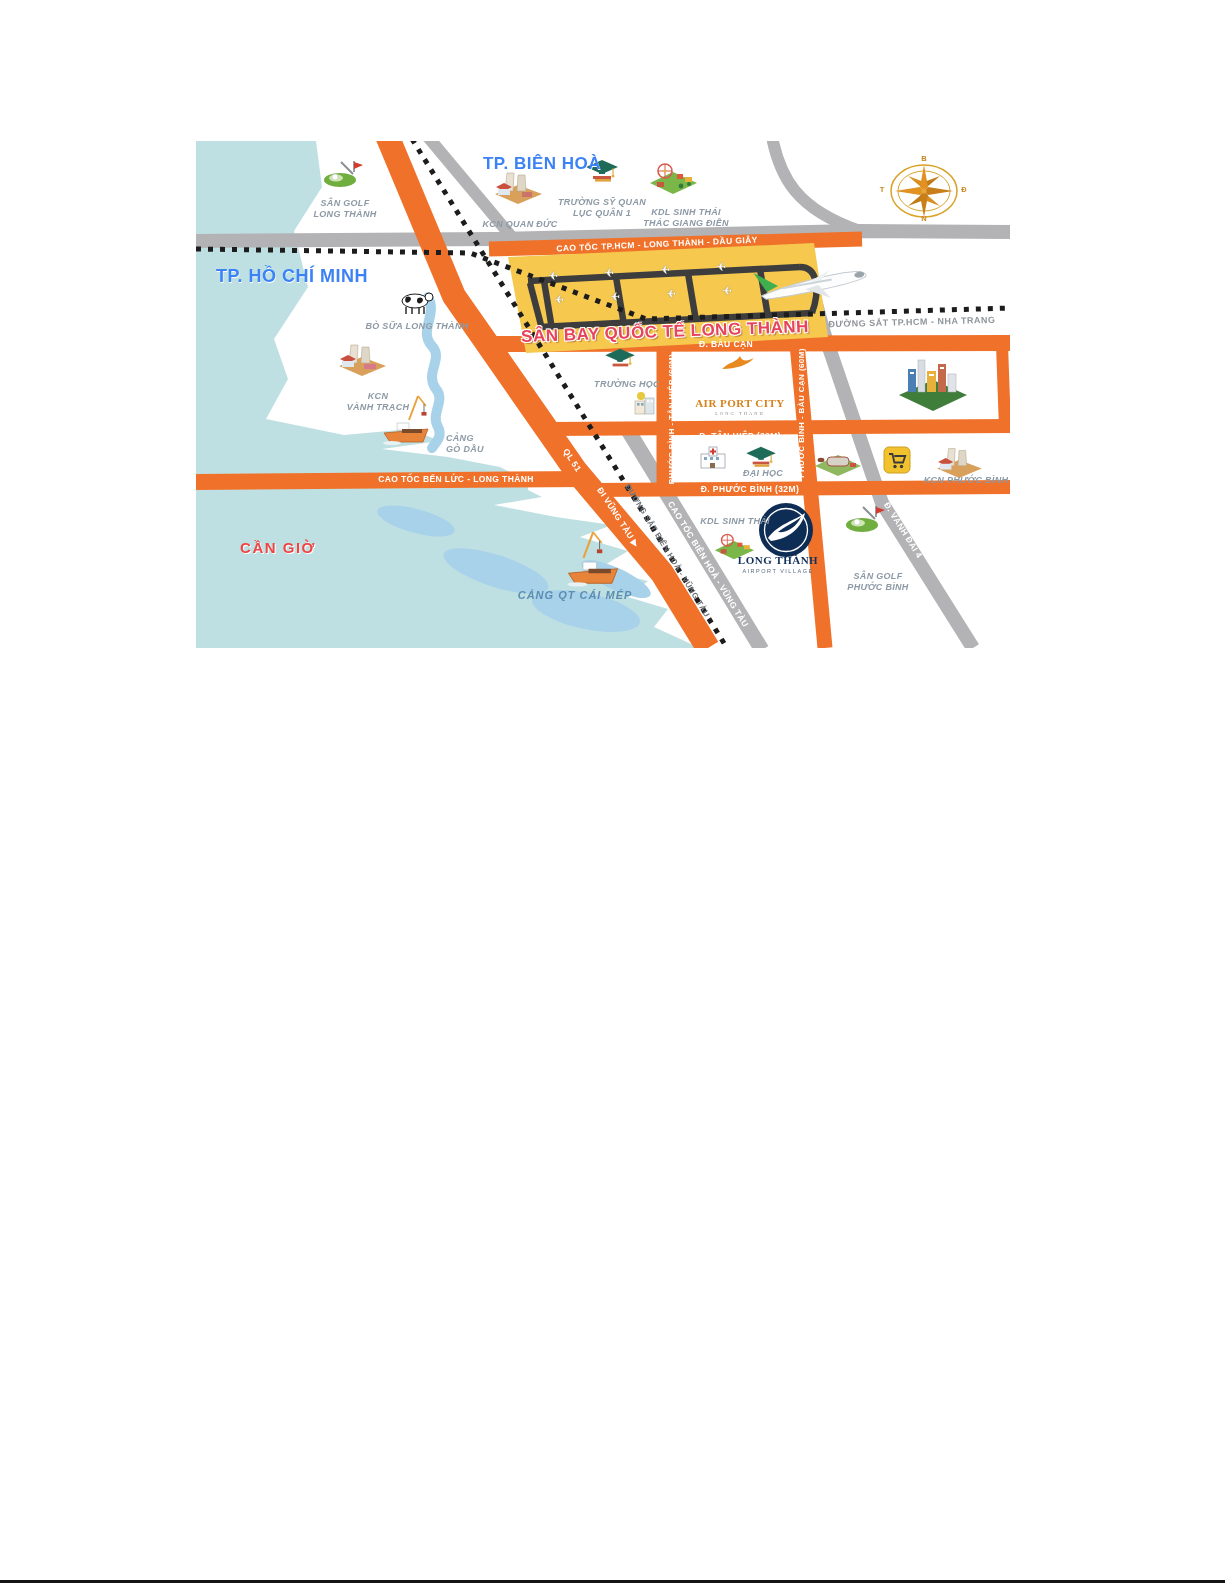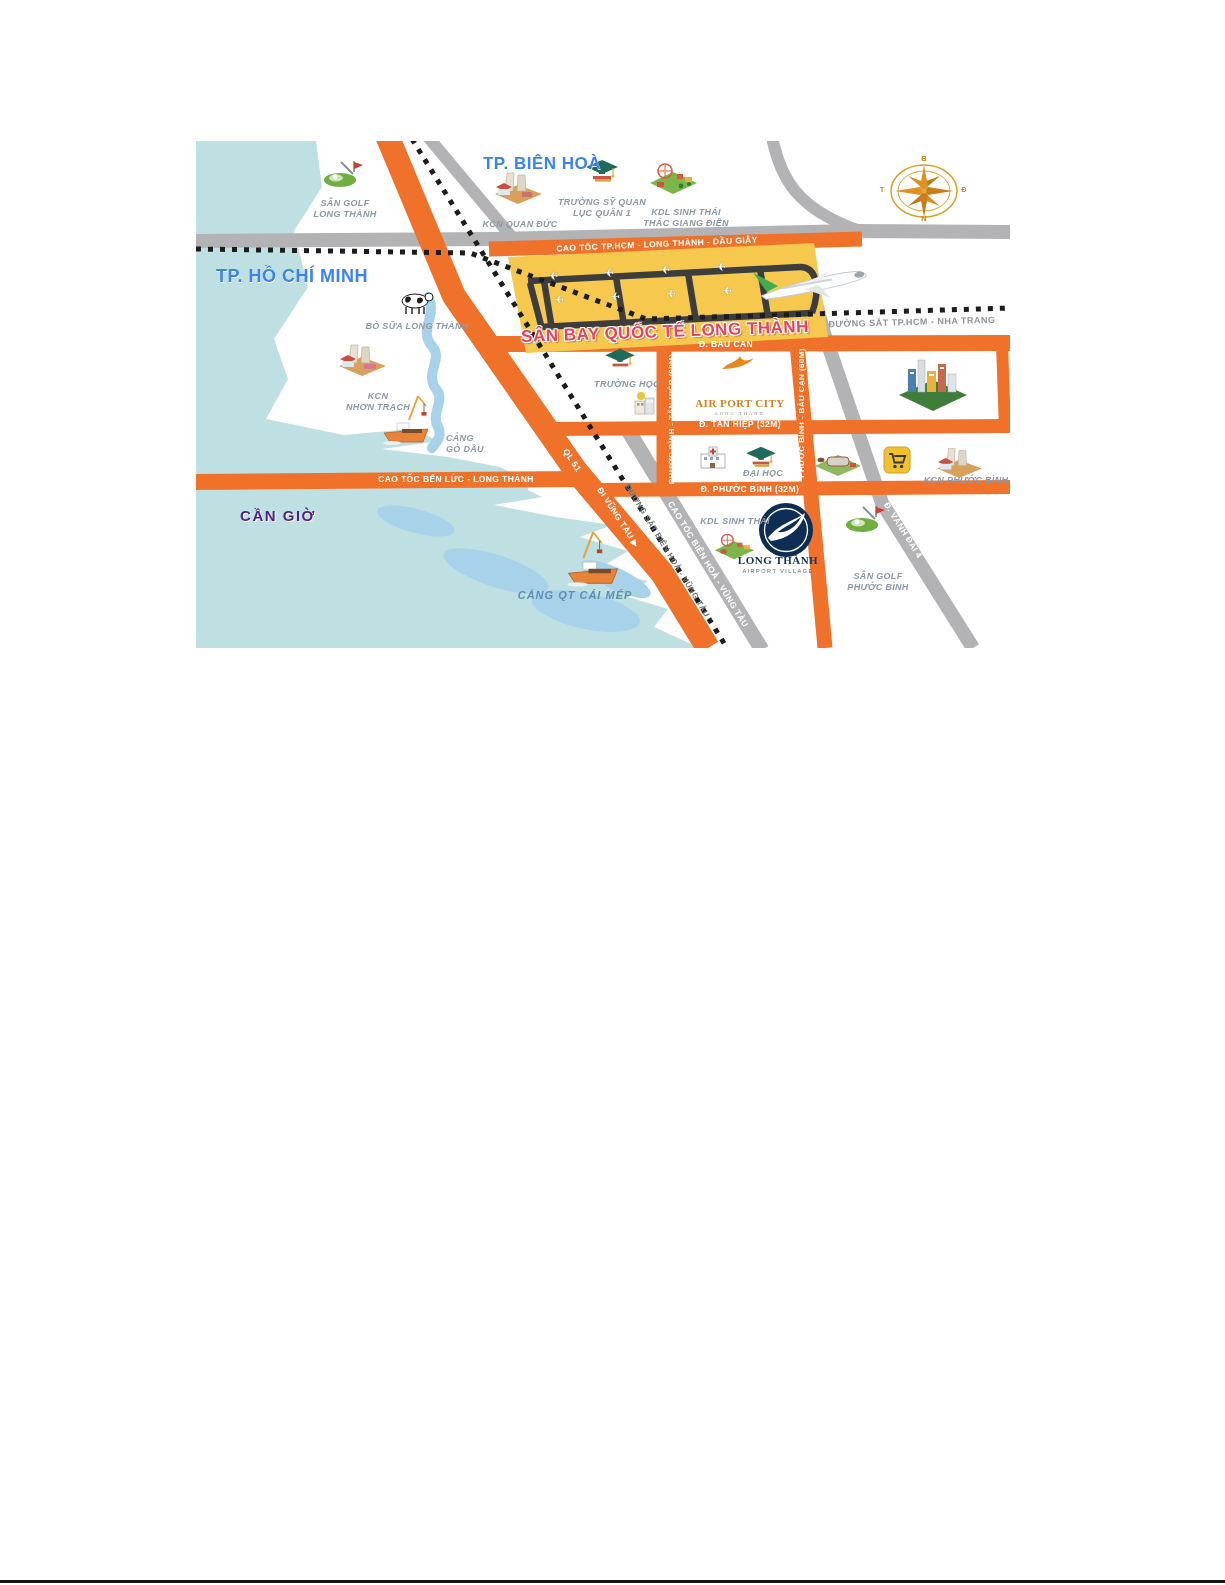--- a/index.html
+++ b/index.html
@@ -4,21 +4,21 @@
 <style>
   html,body{margin:0;padding:0;background:#fff;}
   body{width:1225px;height:1585px;position:relative;font-family:"Liberation Sans",sans-serif;overflow:hidden;}
   #map{position:absolute;left:196px;top:141px;width:814px;height:507px;background:#fff;overflow:hidden;}
   #basemap{position:absolute;left:0;top:0;}
   .lbl{position:absolute;text-align:center;line-height:1.25;pointer-events:none;}
   .poi{color:#8d9aa6;font-style:italic;font-size:9px;font-weight:600;letter-spacing:.3px;white-space:pre-line;}
   .city-lbl{color:#3b82f6;font-weight:bold;letter-spacing:.5px;white-space:nowrap;text-shadow:.5px .5px 0 #fff;}
   .road-lbl{color:#fff;font-weight:bold;font-size:8.5px;letter-spacing:.4px;white-space:nowrap;}
   .rail-lbl{color:#8f959b;font-weight:bold;font-size:9px;letter-spacing:.5px;white-space:nowrap;}
-  .sea-lbl{color:#4c1d95;font-weight:bold;font-size:15px;letter-spacing:1.5px;white-space:nowrap;text-shadow:1px 1px 0 #fff;}
+  .sea-lbl{color:#ef4444;font-weight:bold;font-size:15px;letter-spacing:1.5px;white-space:nowrap;text-shadow:1px 1px 0 #fff;margin-top:32px;}
   .port-lbl{color:#5c8db2;font-weight:bold;font-style:italic;font-size:11px;letter-spacing:1px;white-space:nowrap;}
   .airport-lbl{color:#e8435c;font-weight:800;font-size:17px;letter-spacing:.5px;white-space:nowrap;
     text-shadow:-1px -1px 0 #fff,1px -1px 0 #fff,-1px 1px 0 #fff,1px 1px 0 #fff,2px 2px 1px rgba(120,40,40,.45);}
   .icon{position:absolute;}
   .plane{position:absolute;color:#fff;font-size:12px;text-shadow:0 0 1px #4a4a4a;transform:scaleX(-1);}
   .compass-letter{position:absolute;width:12px;text-align:center;color:#c8851f;font-weight:bold;font-size:7.5px;}
   .logo-ac{color:#d4821c;font-weight:bold;font-family:"Liberation Serif",serif;font-size:11px;letter-spacing:.5px;white-space:nowrap;}
   .logo-ac-sub{color:#8a8a8a;font-size:4.5px;letter-spacing:2px;font-family:"Liberation Serif",serif;}
   .logo-vl{color:#12305c;font-weight:bold;font-family:"Liberation Serif",serif;font-size:11px;letter-spacing:.5px;white-space:nowrap;}
   .logo-vl-sub{color:#5a6b82;font-size:5.5px;letter-spacing:1.5px;}
@@ -310,21 +310,21 @@
   </svg>
 
   <div class="lbl city-lbl" style="left:271px;top:12px;width:150px;font-size:17px;">TP. BIÊN HOÀ</div>
   <div class="lbl city-lbl" style="left:16px;top:124px;width:160px;font-size:18px;">TP. HỒ CHÍ MINH</div>
   <div class="lbl sea-lbl" style="left:27px;top:366px;width:110px;">CẦN GIỜ</div>
 
   <div class="lbl airport-lbl" style="left:309px;top:180px;width:320px;transform:rotate(-2deg);">SÂN BAY QUỐC TẾ LONG THÀNH</div>
 
   <div class="lbl road-lbl" style="left:331px;top:98px;width:260px;transform:rotate(-2.5deg);">CAO TỐC TP.HCM - LONG THÀNH - DẦU GIÂY</div>
   <div class="lbl road-lbl" style="left:460px;top:198px;width:140px;">Đ. BÀU CẠN</div>
-  <div class="lbl road-lbl" style="left:474px;top:278px;width:140px;">Đ. TÂN HIỆP (32M)</div>
+  <div class="lbl road-lbl" style="left:474px;top:290px;width:140px;">Đ. TÂN HIỆP (32M)</div>
   <div class="lbl road-lbl" style="left:474px;top:343px;width:160px;">Đ. PHƯỚC BÌNH (32M)</div>
   <div class="lbl road-lbl" style="left:150px;top:333px;width:220px;">CAO TỐC BẾN LỨC - LONG THÀNH</div>
   <div class="lbl road-lbl" style="left:401px;top:273px;width:150px;font-size:8px;transform:rotate(-90deg);">PHƯỚC BÌNH - TÂN HIỆP (60M)</div>
   <div class="lbl road-lbl" style="left:531px;top:267px;width:150px;font-size:8px;transform:rotate(-90deg);">PHƯỚC BÌNH - BÀU CẠN (60M)</div>
   <div class="lbl road-lbl" style="left:346px;top:314px;width:60px;transform:rotate(57deg);">QL 51</div>
   <div class="lbl road-lbl" style="left:372px;top:371px;width:100px;transform:rotate(57deg);">ĐI VŨNG TÀU ▶</div>
   <div class="lbl road-lbl" style="left:412px;top:418px;width:200px;transform:rotate(58.5deg);">CAO TỐC BIÊN HOÀ - VŨNG TÀU</div>
   <div class="lbl road-lbl" style="left:662px;top:384px;width:90px;transform:rotate(58deg);">Đ. VÀNH ĐAI 4</div>
 
   <div class="lbl rail-lbl" style="left:606px;top:176px;width:220px;transform:rotate(-1.5deg);">ĐƯỜNG SẮT TP.HCM - NHA TRANG</div>
@@ -332,21 +332,21 @@
 
   <div class="lbl poi" style="left:94px;top:57px;width:110px;">SÂN GOLF
 LONG THÀNH</div>
   <div class="lbl poi" style="left:274px;top:78px;width:100px;">KCN QUAN ĐỨC</div>
   <div class="lbl poi" style="left:346px;top:56px;width:120px;">TRƯỜNG SỸ QUAN
 LỤC QUÂN 1</div>
   <div class="lbl poi" style="left:430px;top:66px;width:120px;">KDL SINH THÁI
 THÁC GIANG ĐIỀN</div>
   <div class="lbl poi" style="left:146px;top:180px;width:150px;">BÒ SỮA LONG THÀNH</div>
   <div class="lbl poi" style="left:132px;top:250px;width:100px;">KCN
-NHƠN TRẠCH</div>
+VÀNH TRẠCH</div>
   <div class="lbl poi" style="left:250px;top:292px;width:60px;text-align:left;">CẢNG
 GÒ DẦU</div>
   <div class="lbl poi" style="left:381px;top:238px;width:100px;">TRƯỜNG HỌC</div>
   <div class="lbl poi" style="left:527px;top:327px;width:80px;">ĐẠI HỌC</div>
   <div class="lbl poi" style="left:700px;top:334px;width:140px;">KCN PHƯỚC BÌNH</div>
   <div class="lbl poi" style="left:484px;top:375px;width:110px;">KDL SINH THÁI</div>
   <div class="lbl poi" style="left:622px;top:430px;width:120px;">SÂN GOLF
 PHƯỚC BÌNH</div>
   <div class="lbl port-lbl" style="left:299px;top:448px;width:160px;">CẢNG QT CÁI MÉP</div>
 

